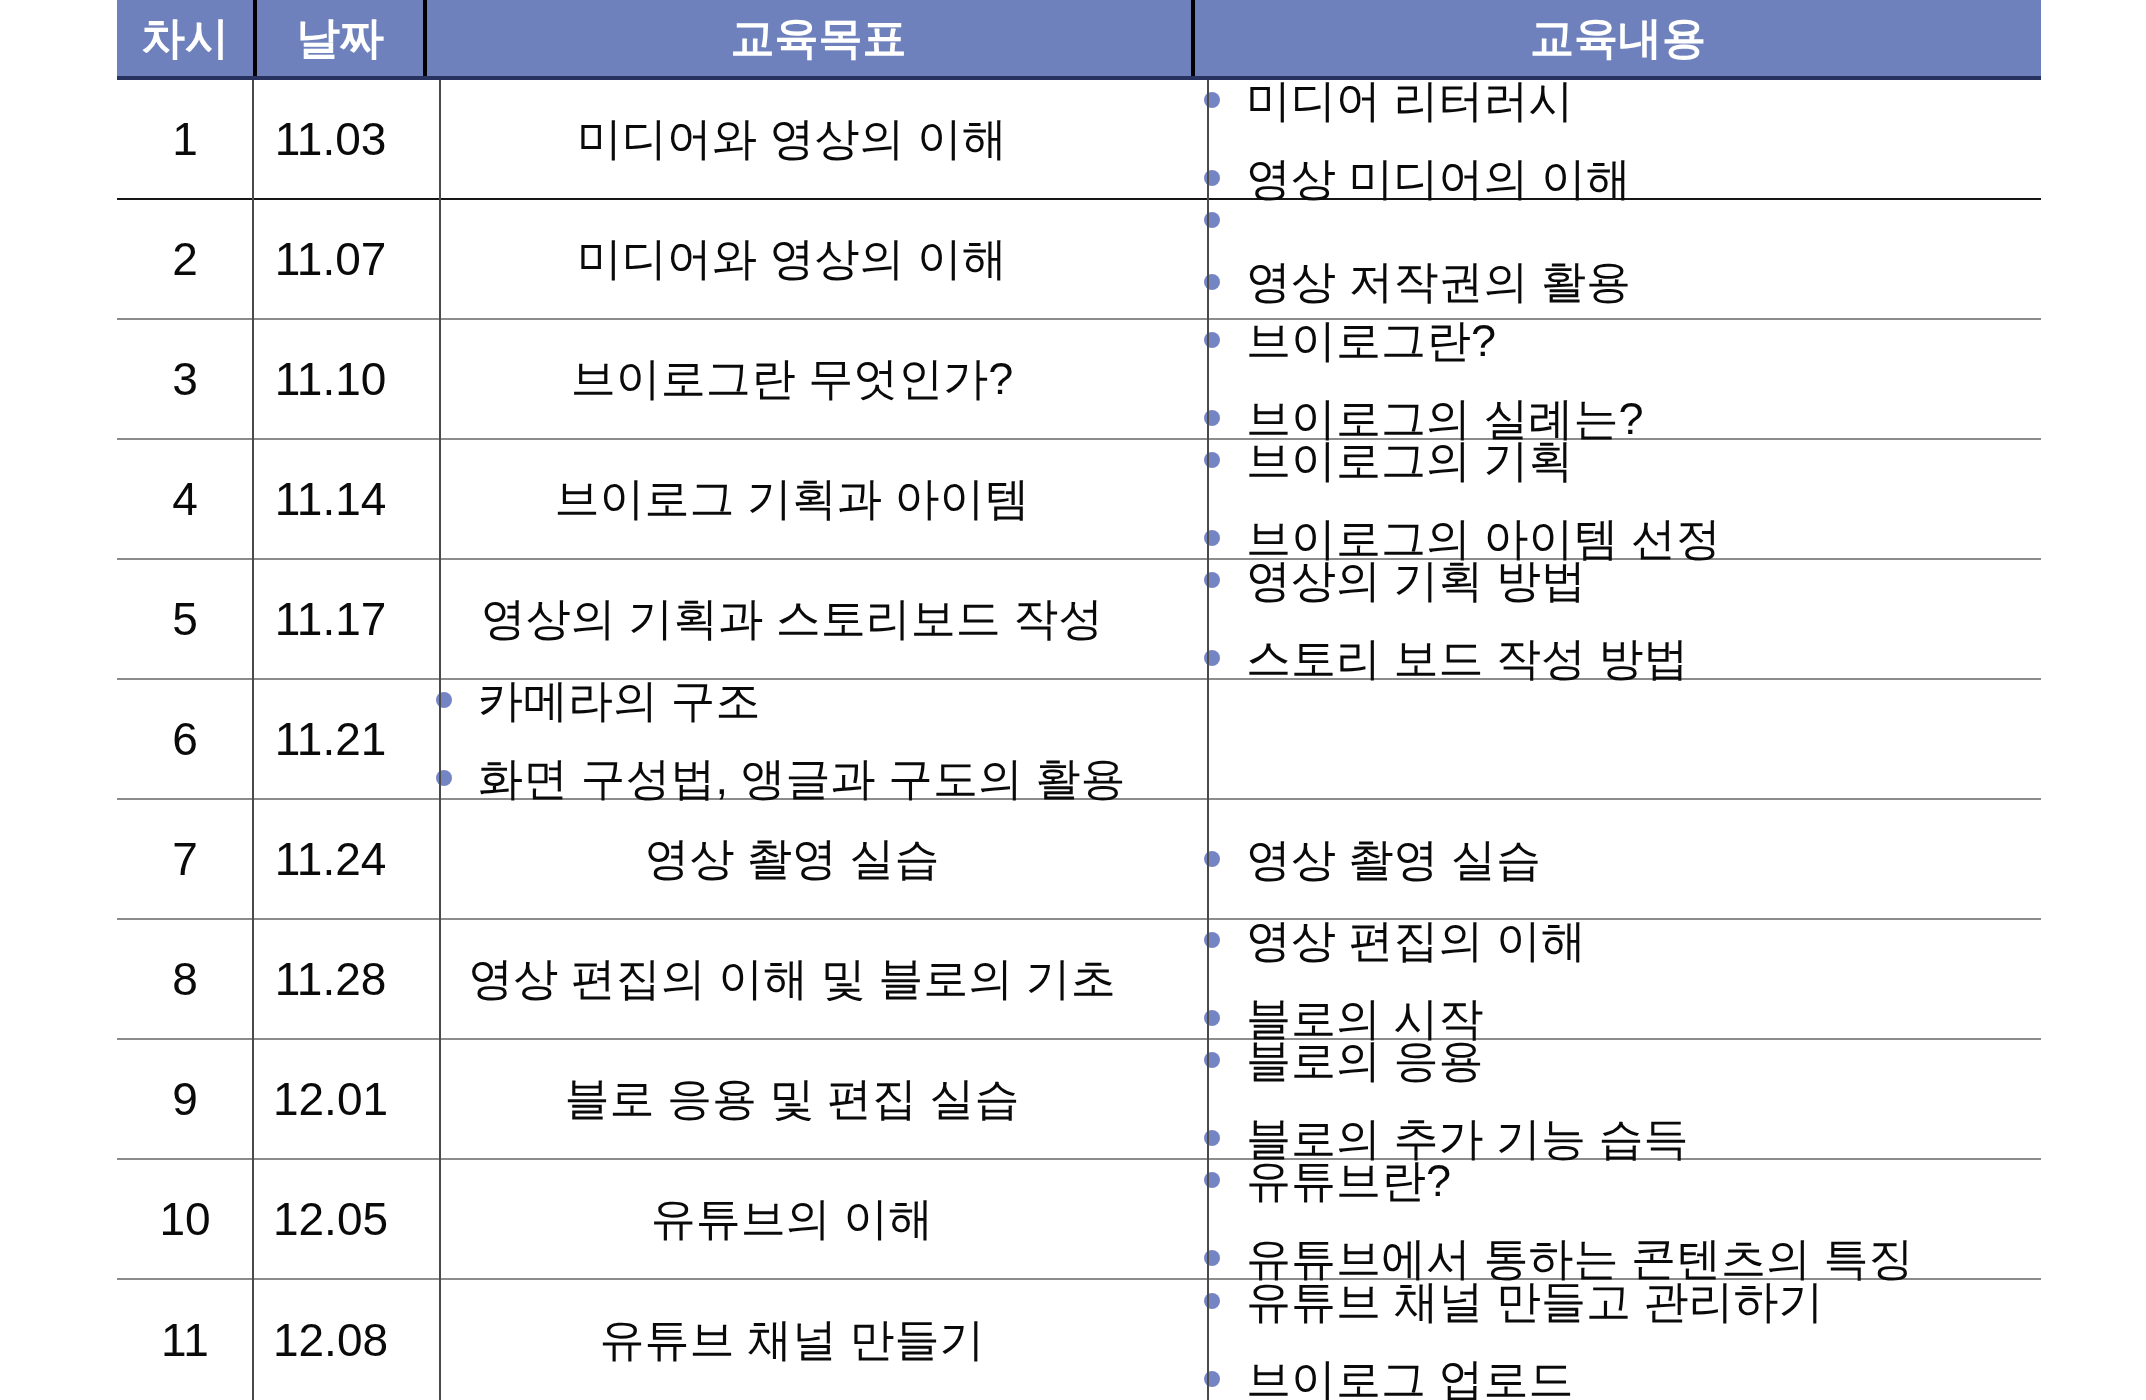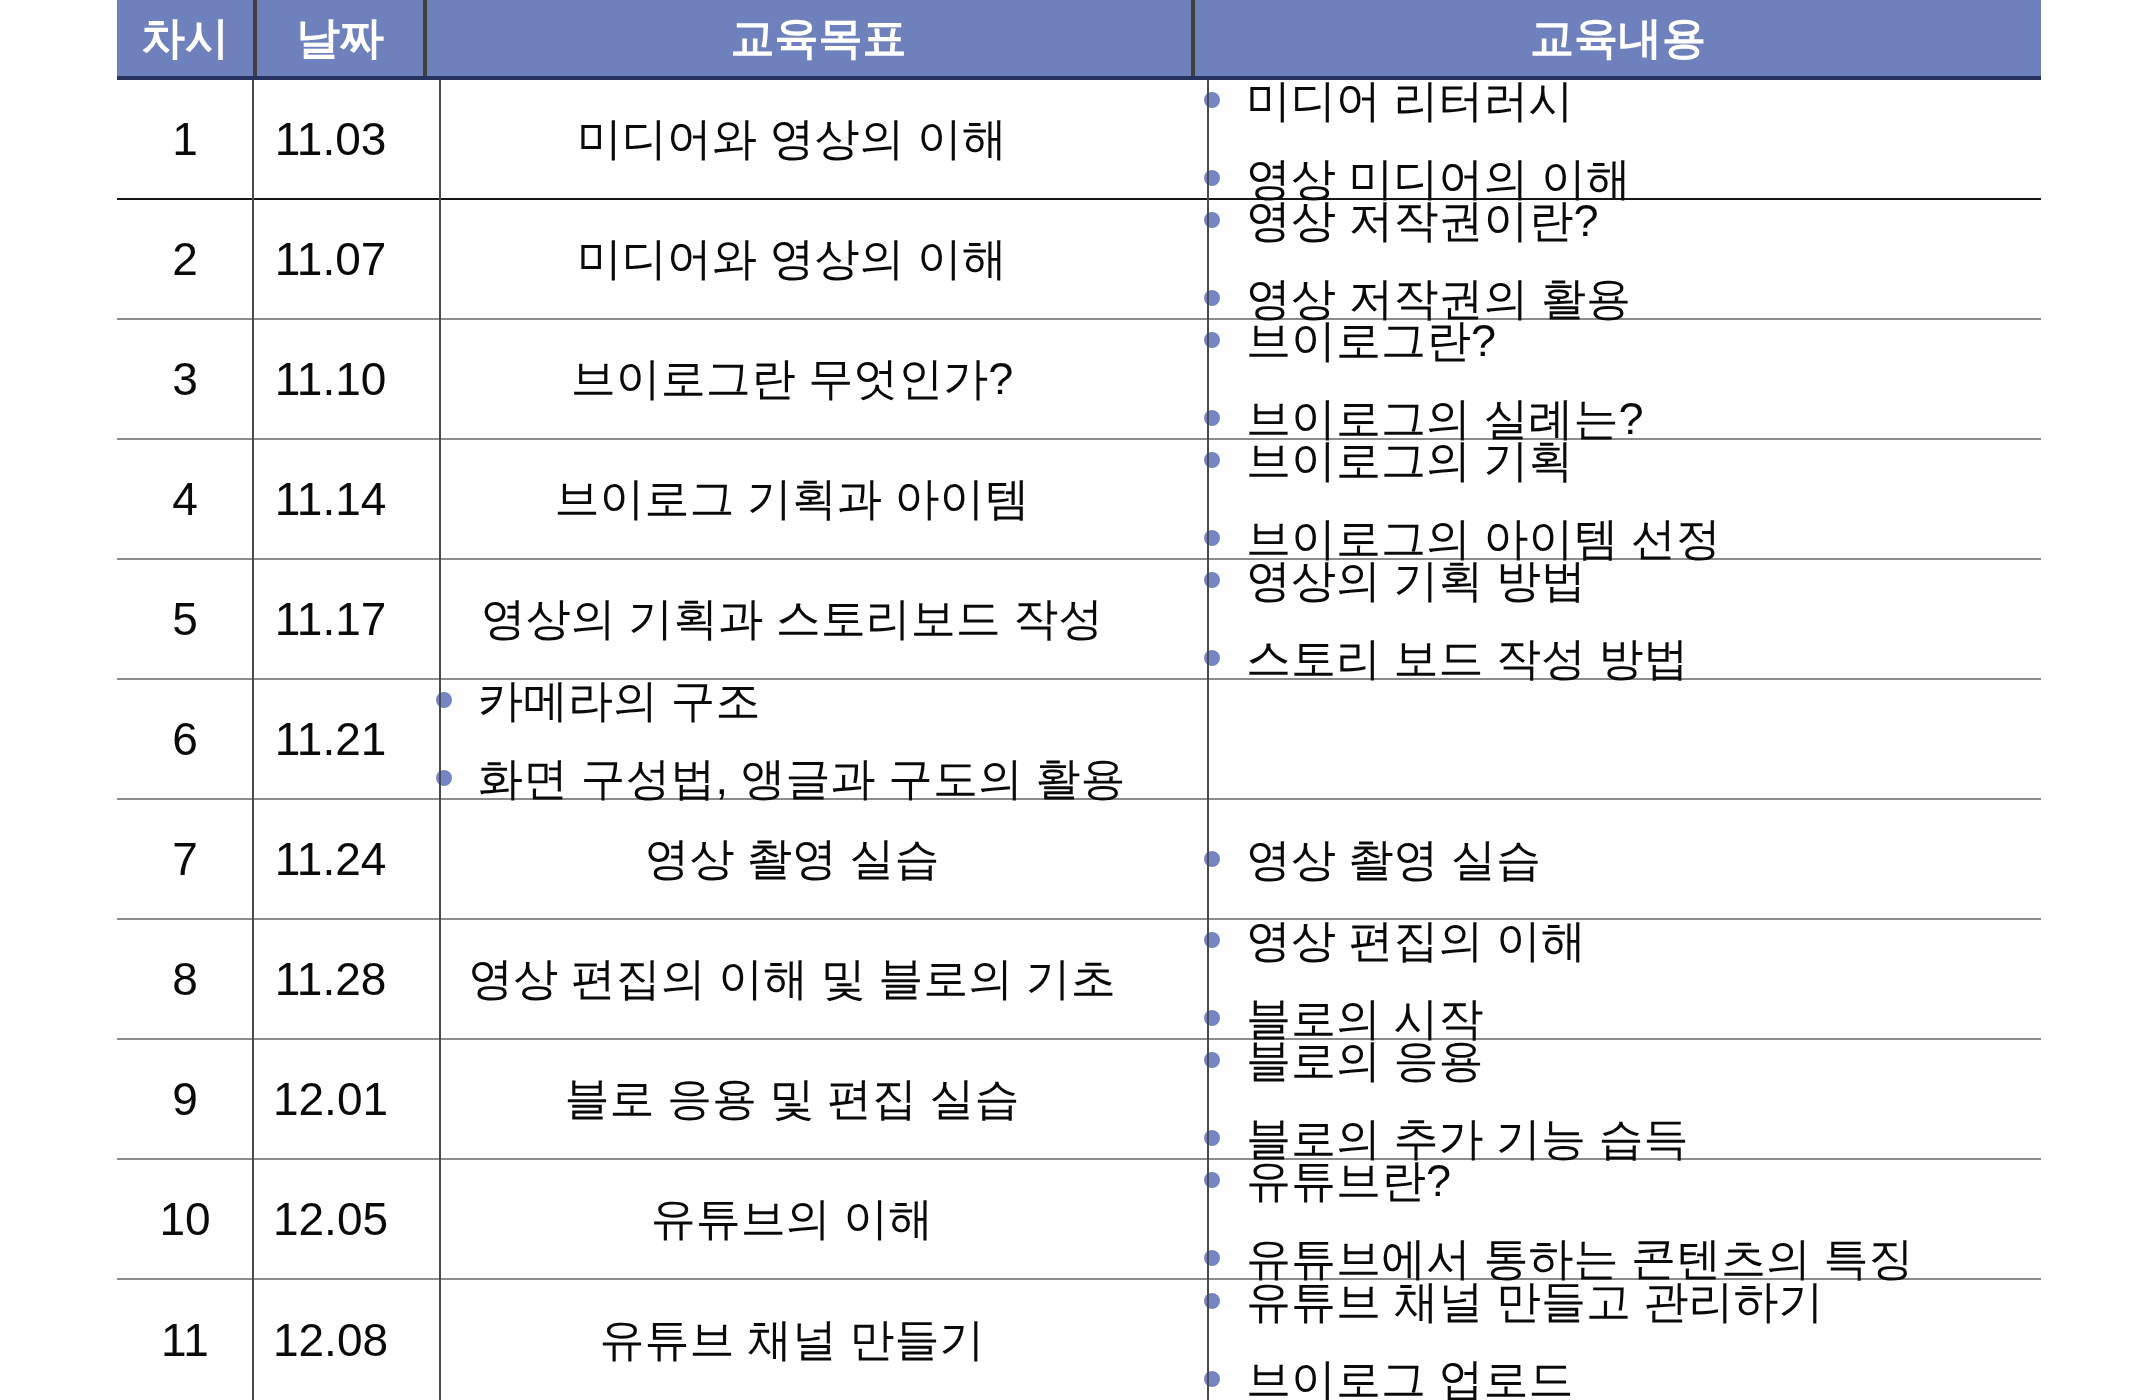--- a/index.html
+++ b/index.html
@@ -20,21 +20,21 @@
     left: 117px;
     top: 0;
     width: 1924px;
     height: 1400px;
   }
   
   .header-row {
     display: flex;
     height: 76px;
     border-bottom: 4px solid #27335E;
-    background: #404040;
+    background: #000000;
   }
   .header-cell {
     background: #6E81BD;
     color: #ffffff;
     font-weight: bold;
     font-size: 44px;
     display: flex;
     align-items: center;
     justify-content: center;
     box-sizing: border-box;
@@ -136,21 +136,20 @@
   </div>
           </div>
   </div>
         <div class="table-row">
     <div class="cell session">2</div>
     <div class="cell date">11.07</div>
     <div class="cell goal">미디어와 영상의 이해</div>
     <div class="cell content">
             <div class="content-line">
     <span class="bullet-dot"></span>
-    <span>영상 저작권이란?</span>
   </div>
             <div class="content-line">
     <span class="bullet-dot"></span>
     <span>영상 저작권의 활용</span>
   </div>
           </div>
   </div>
         <div class="table-row">
     <div class="cell session">3</div>
     <div class="cell date">11.10</div>

